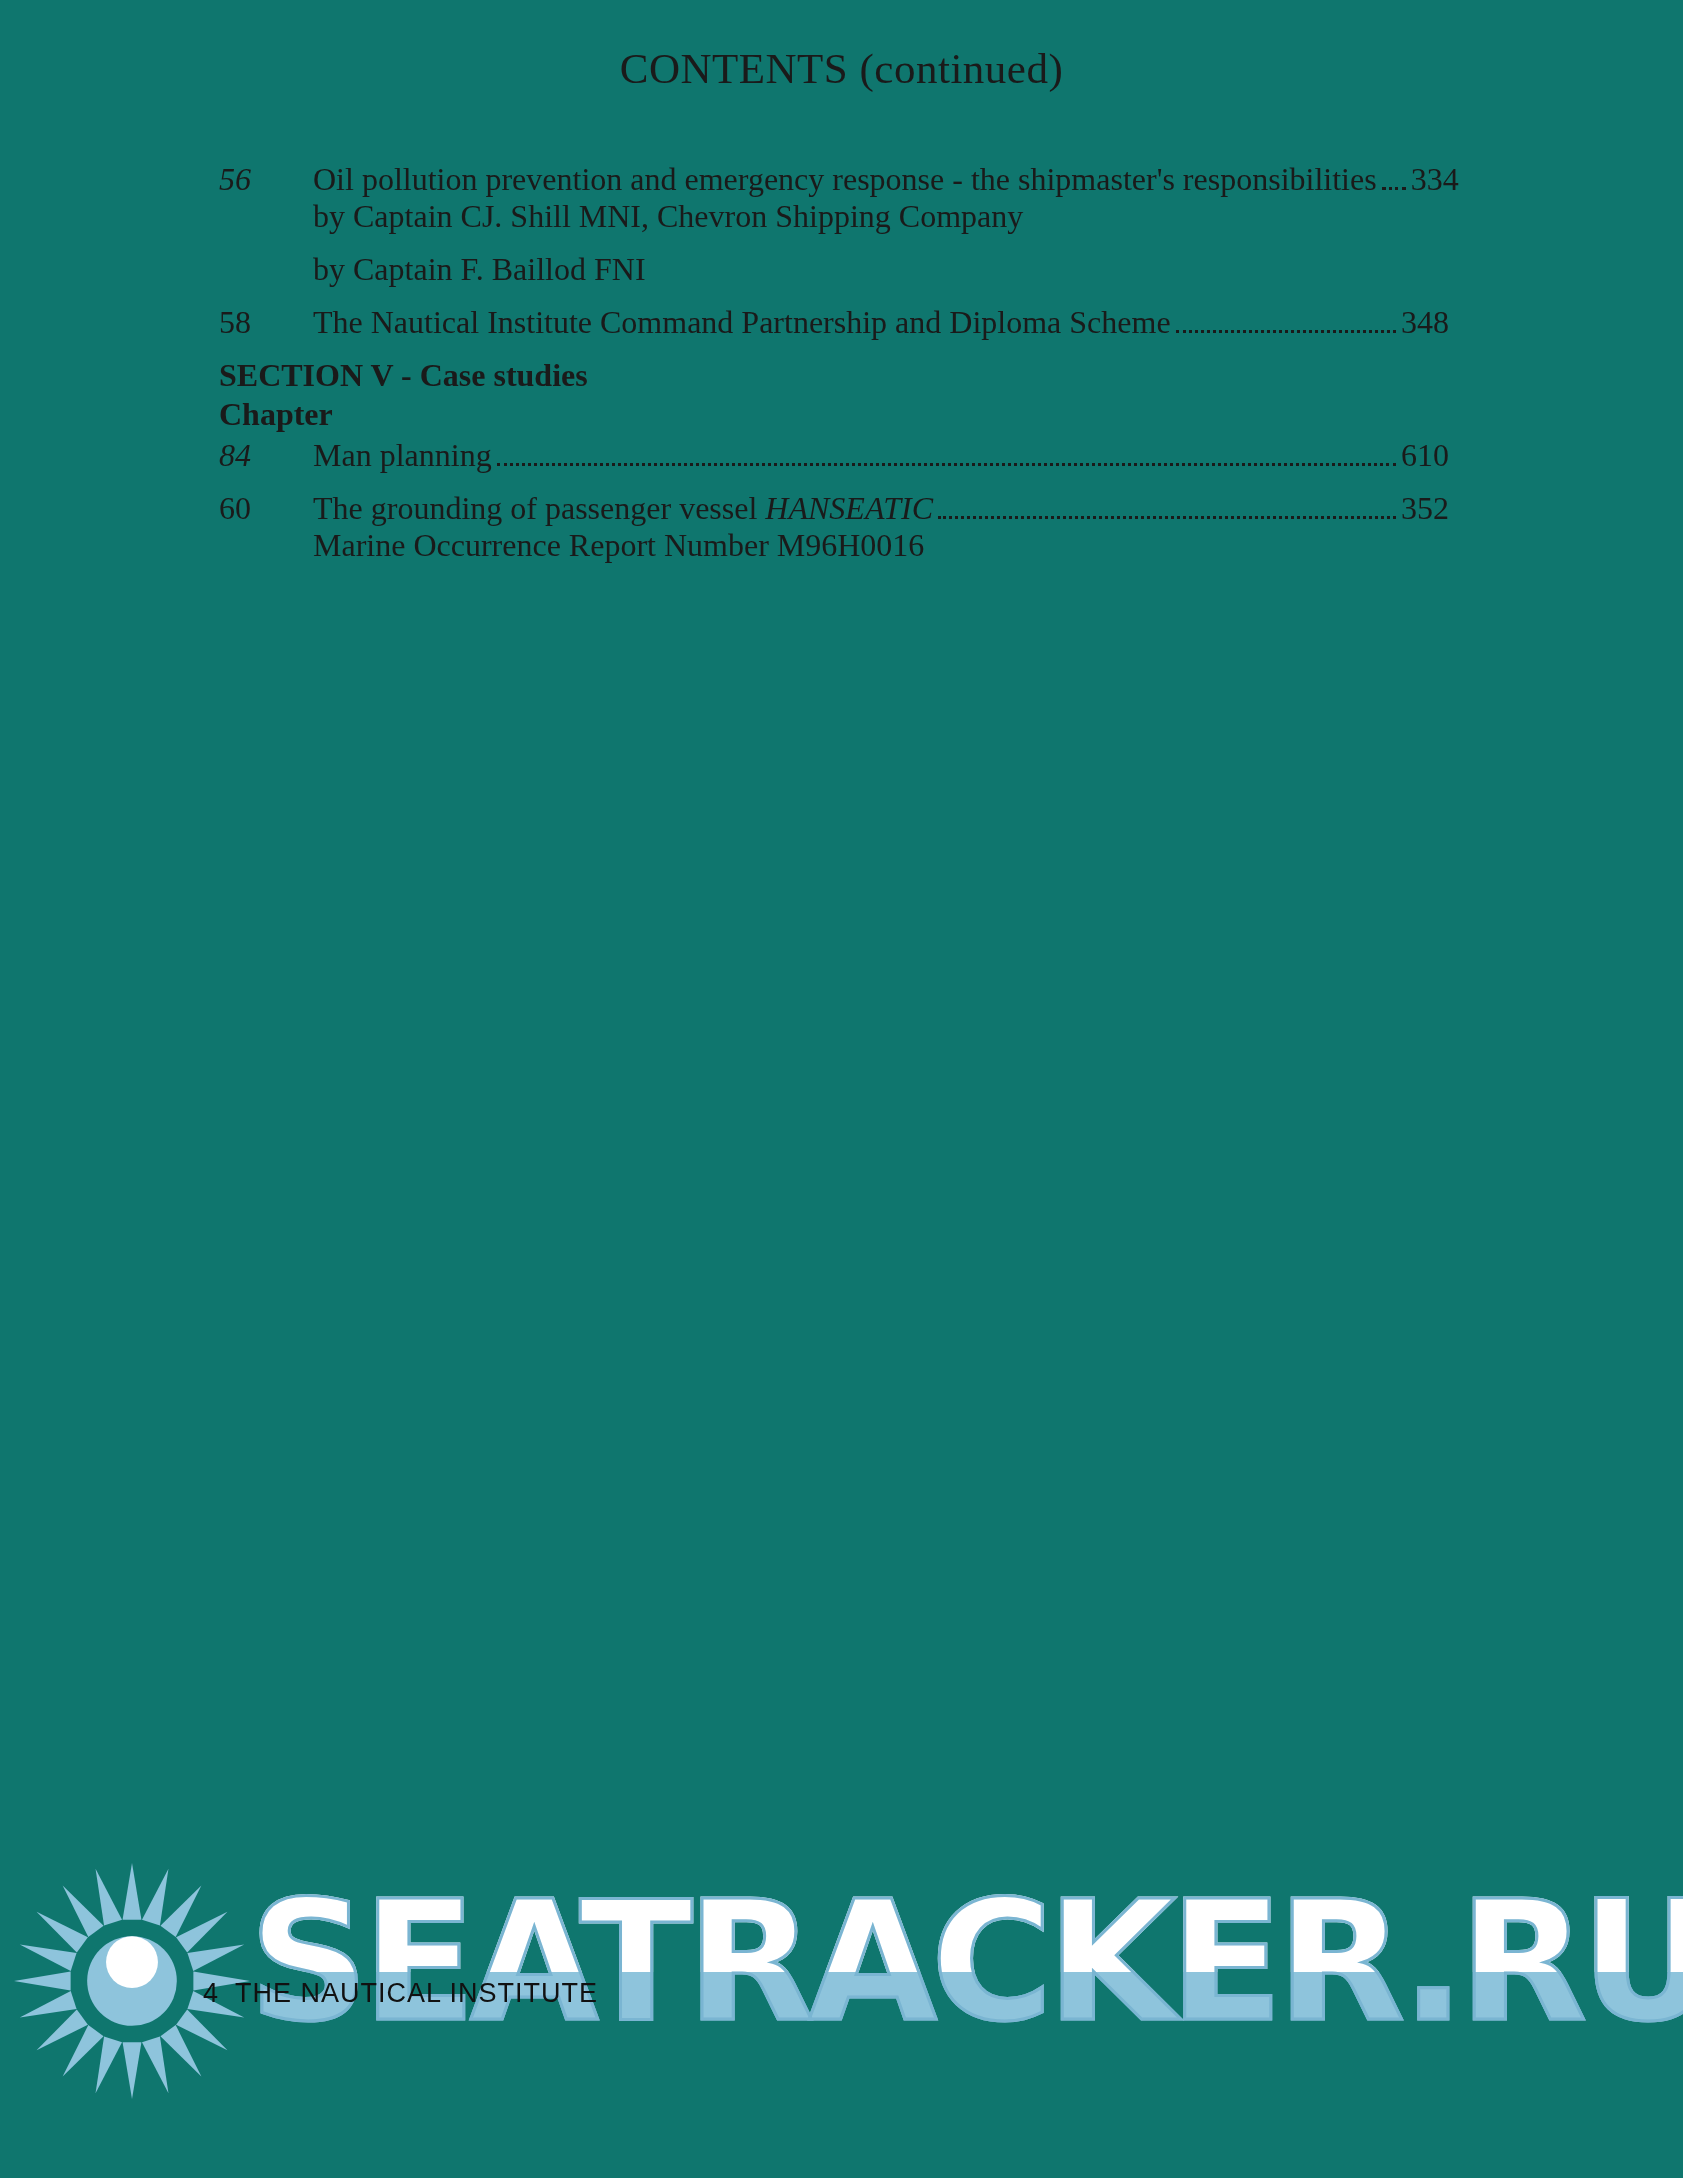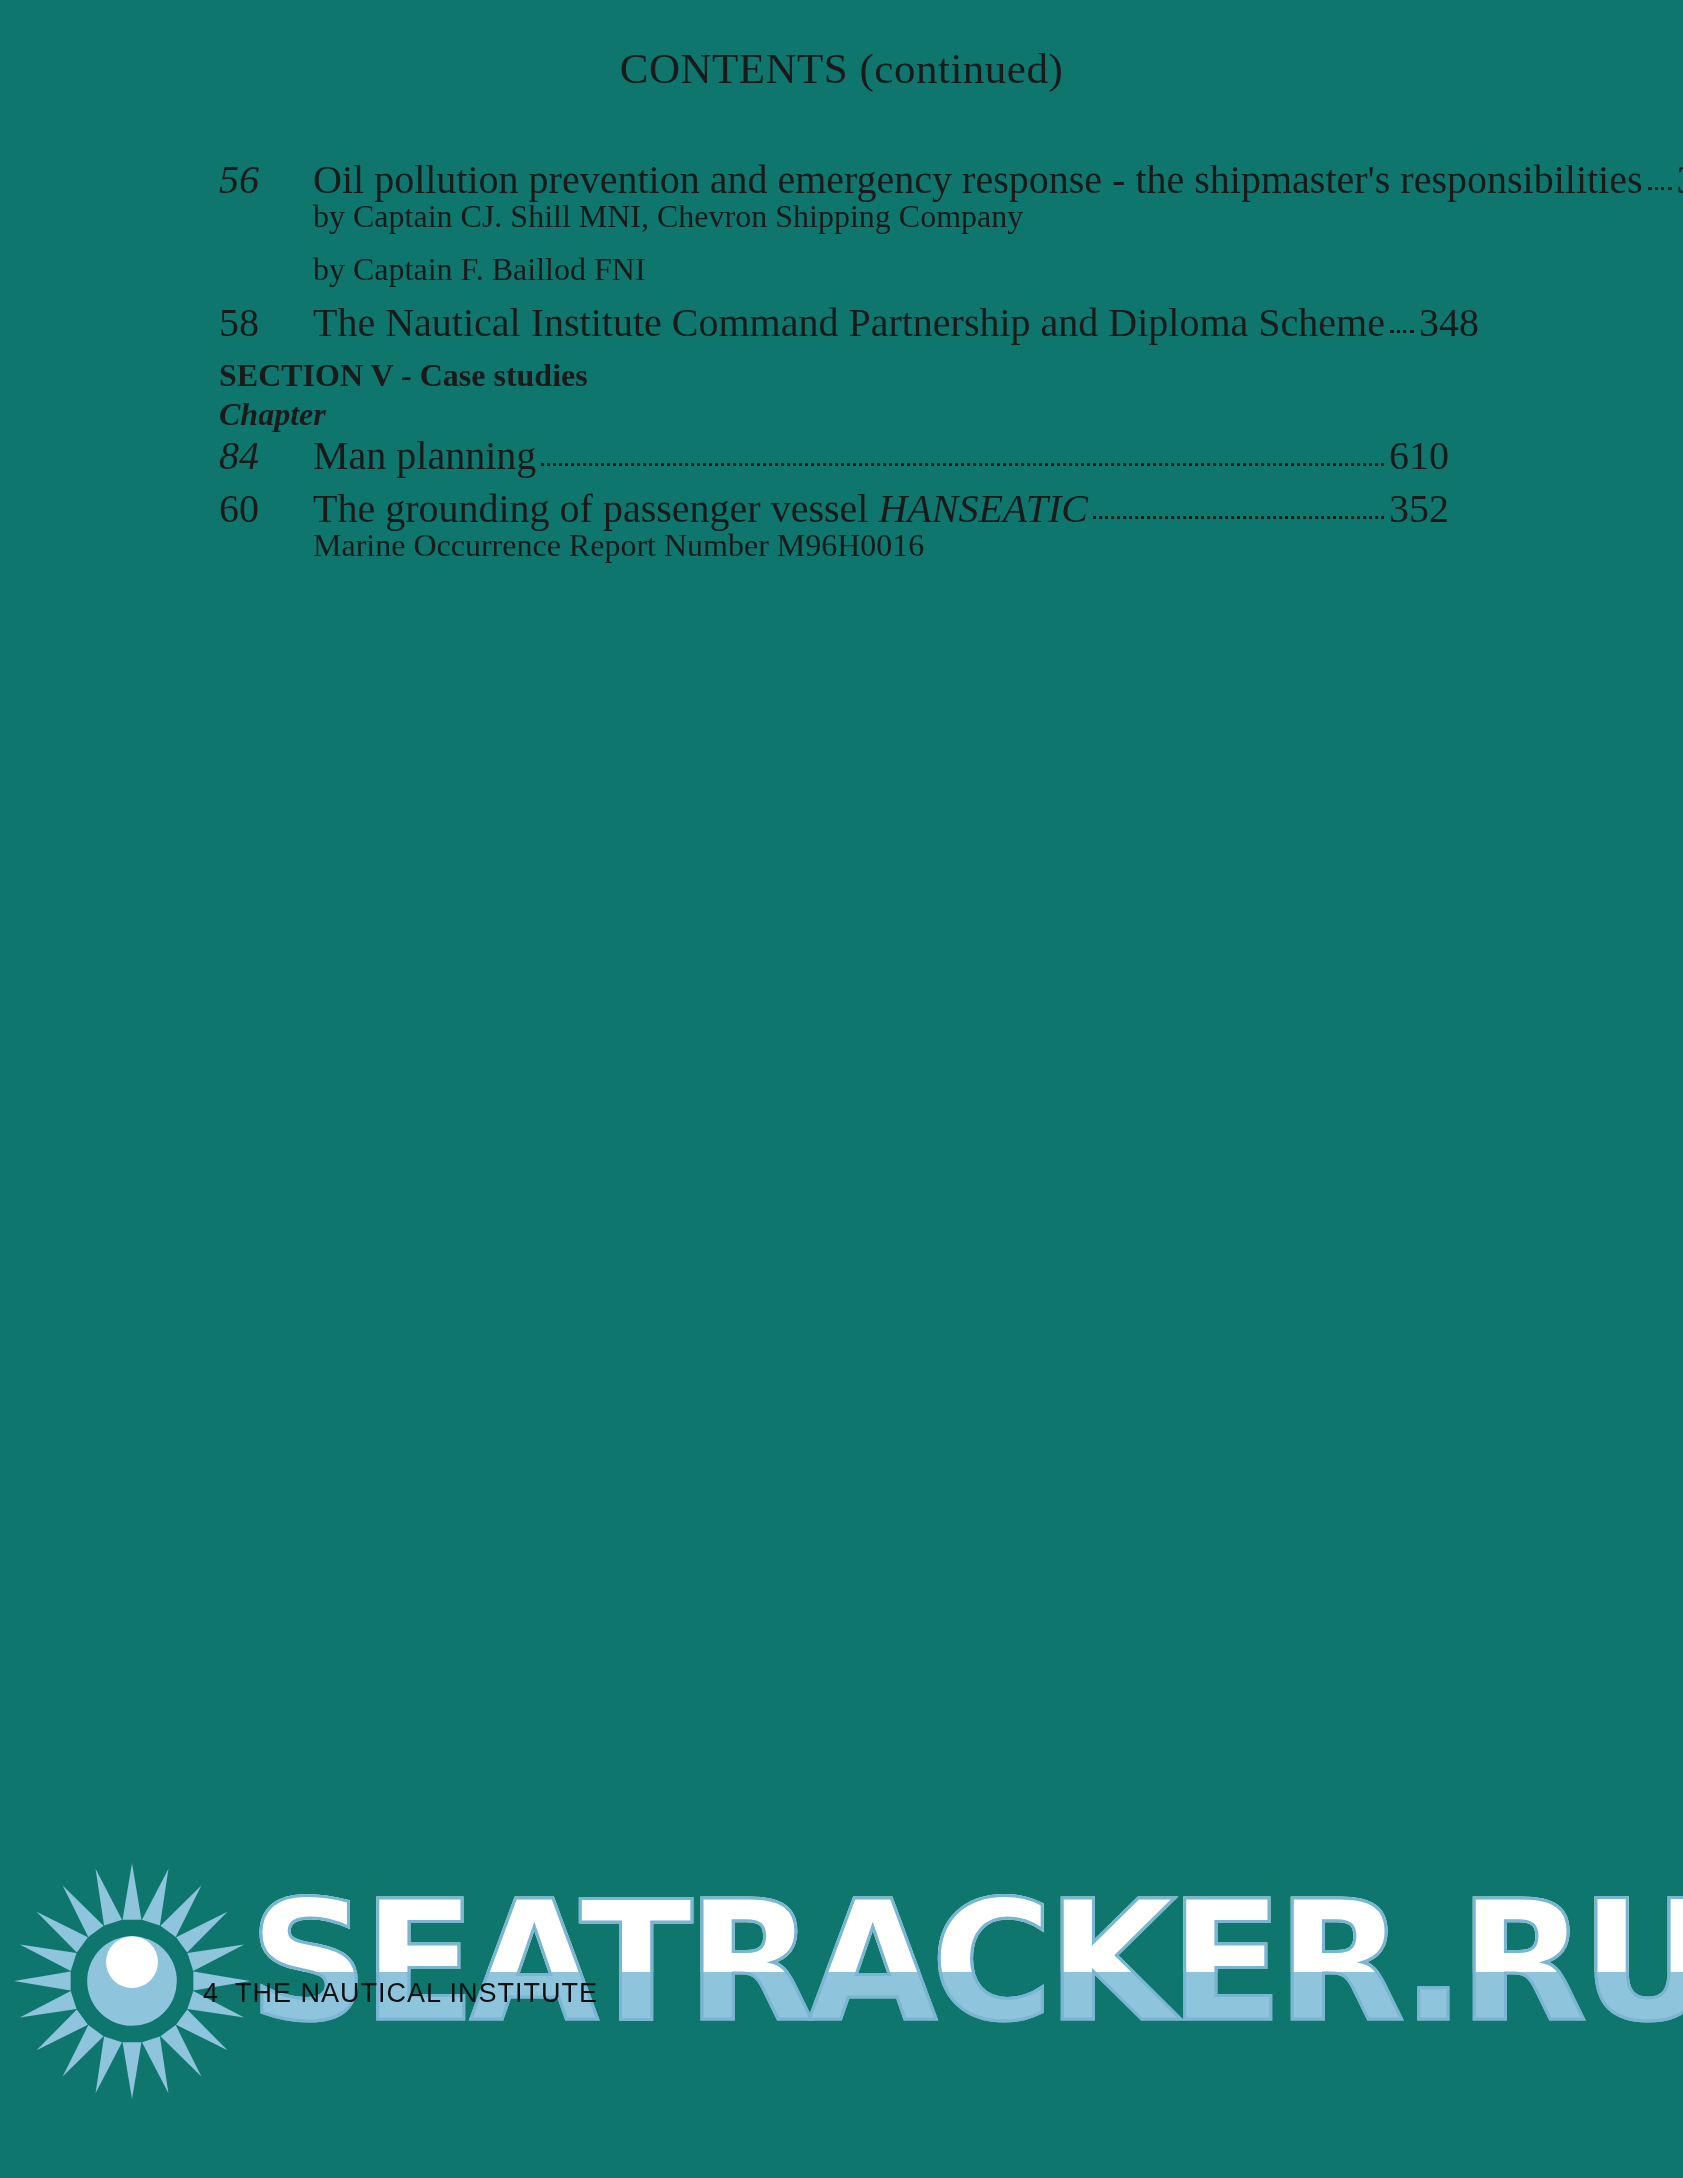--- a/index.html
+++ b/index.html
@@ -28,21 +28,21 @@
     position: absolute;
     left: 219px;
     top: 161px;
     width: 1230px;
   }
   .entry { margin-bottom: 16px; }
   .row {
     display: flex;
     align-items: baseline;
     line-height: 37px;
-    font-size: 40px;
+    font-size: 32px;
   }
   .num { flex: 0 0 94px; }
   .italic { font-style: italic; }
   .bold { font-weight: normal; margin-top: 36px; }
   .t { white-space: nowrap; }
   .leader {
     flex: 1 1 24px;
     min-width: 24px;
     border-bottom: 3px dotted #1a1a1a;
     align-self: flex-end;
@@ -59,21 +59,20 @@
     font-size: 32px;
     font-weight: bold;
     line-height: 37px;
     margin: 14px 0 2px 0;
   }
   .section-sub {
     font-size: 32px;
     font-weight: bold;
     line-height: 37px;
     margin: 0 0 4px 0;
-    font-style: italic;
   }
   
   .watermark {
     position: absolute;
     left: 249px;
     top: 1879px;
     z-index: 2;
     font-family: "DejaVu Sans", sans-serif;
     font-weight: bold;
     font-size: 166px;

